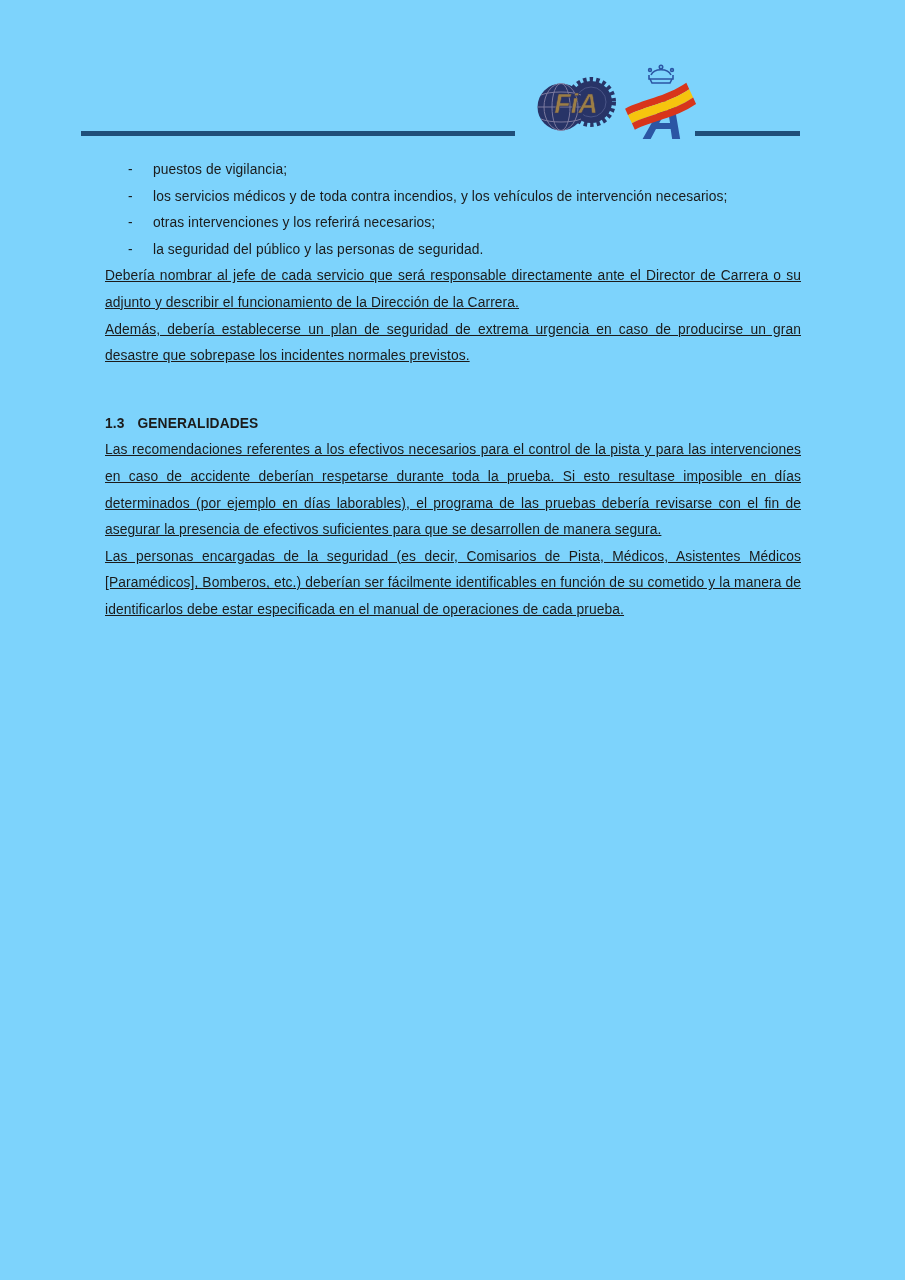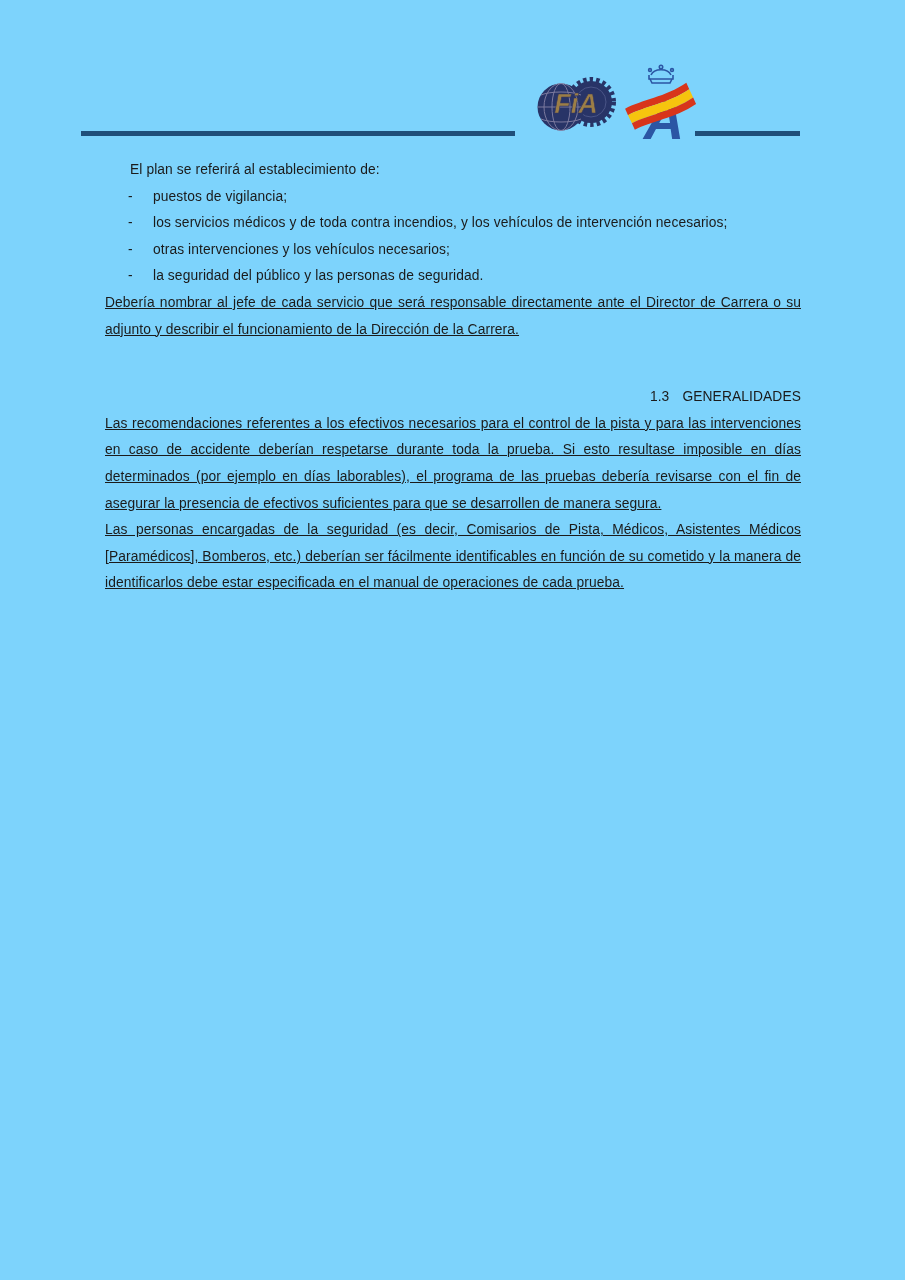--- a/index.html
+++ b/index.html
@@ -25,21 +25,21 @@
     left:105px; top:157px; width:696px;
     font-size:13.8px; line-height:26.6px;
     color:#1b1b1b;
     letter-spacing:0.1px;
   }
   .intro { padding-left:25px; }
   .bullet { display:flex; }
   .bullet .dash { margin-left:23px; width:25px; flex:none; }
   .bullet .btext { flex:1 1 auto; text-align:justify; }
   p.body { text-align:justify;text-decoration:underline; }
-  .heading { font-weight:normal; margin-top:41px;text-align:right; }
+  .heading { font-weight:bold; margin-top:41px; }
   .heading .num { display:inline-block; margin-right:13px; }
 </style>
 </head>
 <body>
 
 <div class="page">
 
   <div class="rule rule-left"></div>
   <div class="rule rule-right"></div>
 
@@ -79,40 +79,40 @@
       <g transform="rotate(-16 40 44)">
         <path d="M6,36 C24,32 48,36 72,28 L73,35 C49,43 25,39 7,43 Z" fill="#D8351B"></path>
         <path d="M7,43 C25,39 49,43 73,35 L74.5,44 C50,52 26,48 8.5,52 Z" fill="#F6C40E"></path>
         <path d="M8.5,52 C26,48 50,52 74.5,44 L75.5,51 C51,59 27,55 9.5,59 Z" fill="#D8351B"></path>
       </g>
     </svg>
   </div>
 
   <div class="text-col">
 
-    <p class="intro">El plan se referirá al establecimiento de:</p>
 
     <div class="bullet">
       <span class="dash">-</span>
       <span class="btext">puestos de vigilancia;</span>
     </div>
     <div class="bullet">
       <span class="dash">-</span>
       <span class="btext">los servicios médicos y de toda contra incendios, y los vehículos de intervención necesarios;</span>
     </div>
     <div class="bullet">
       <span class="dash">-</span>
-      <span class="btext">otras intervenciones y los vehículos necesarios;</span>
+      <span class="btext">otras intervenciones y los referirá necesarios;</span>
     </div>
     <div class="bullet">
       <span class="dash">-</span>
       <span class="btext">la seguridad del público y las personas de seguridad.</span>
     </div>
 
     <p class="body">Debería nombrar al jefe de cada servicio que será responsable directamente ante el Director de Carrera o su adjunto y describir el funcionamiento de la Dirección de la Carrera.</p>
+    <p class="body">Además, debería establecerse un plan de seguridad de extrema urgencia en caso de producirse un gran desastre que sobrepase los incidentes normales previstos.</p>
 
     <p class="heading">
       <span class="num">1.3</span><span>GENERALIDADES</span>
     </p>
 
     <p class="body">Las recomendaciones referentes a los efectivos necesarios para el control de la pista y para las intervenciones en caso de accidente deberían respetarse durante toda la prueba. Si esto resultase imposible en días determinados (por ejemplo en días laborables), el programa de las pruebas debería revisarse con el fin de asegurar la presencia de efectivos suficientes para que se desarrollen de manera segura.</p>
     <p class="body">Las personas encargadas de la seguridad (es decir, Comisarios de Pista, Médicos, Asistentes Médicos [Paramédicos], Bomberos, etc.) deberían ser fácilmente identificables en función de su cometido y la manera de identificarlos debe estar especificada en el manual de operaciones de cada prueba.</p>
 
   </div>
 

